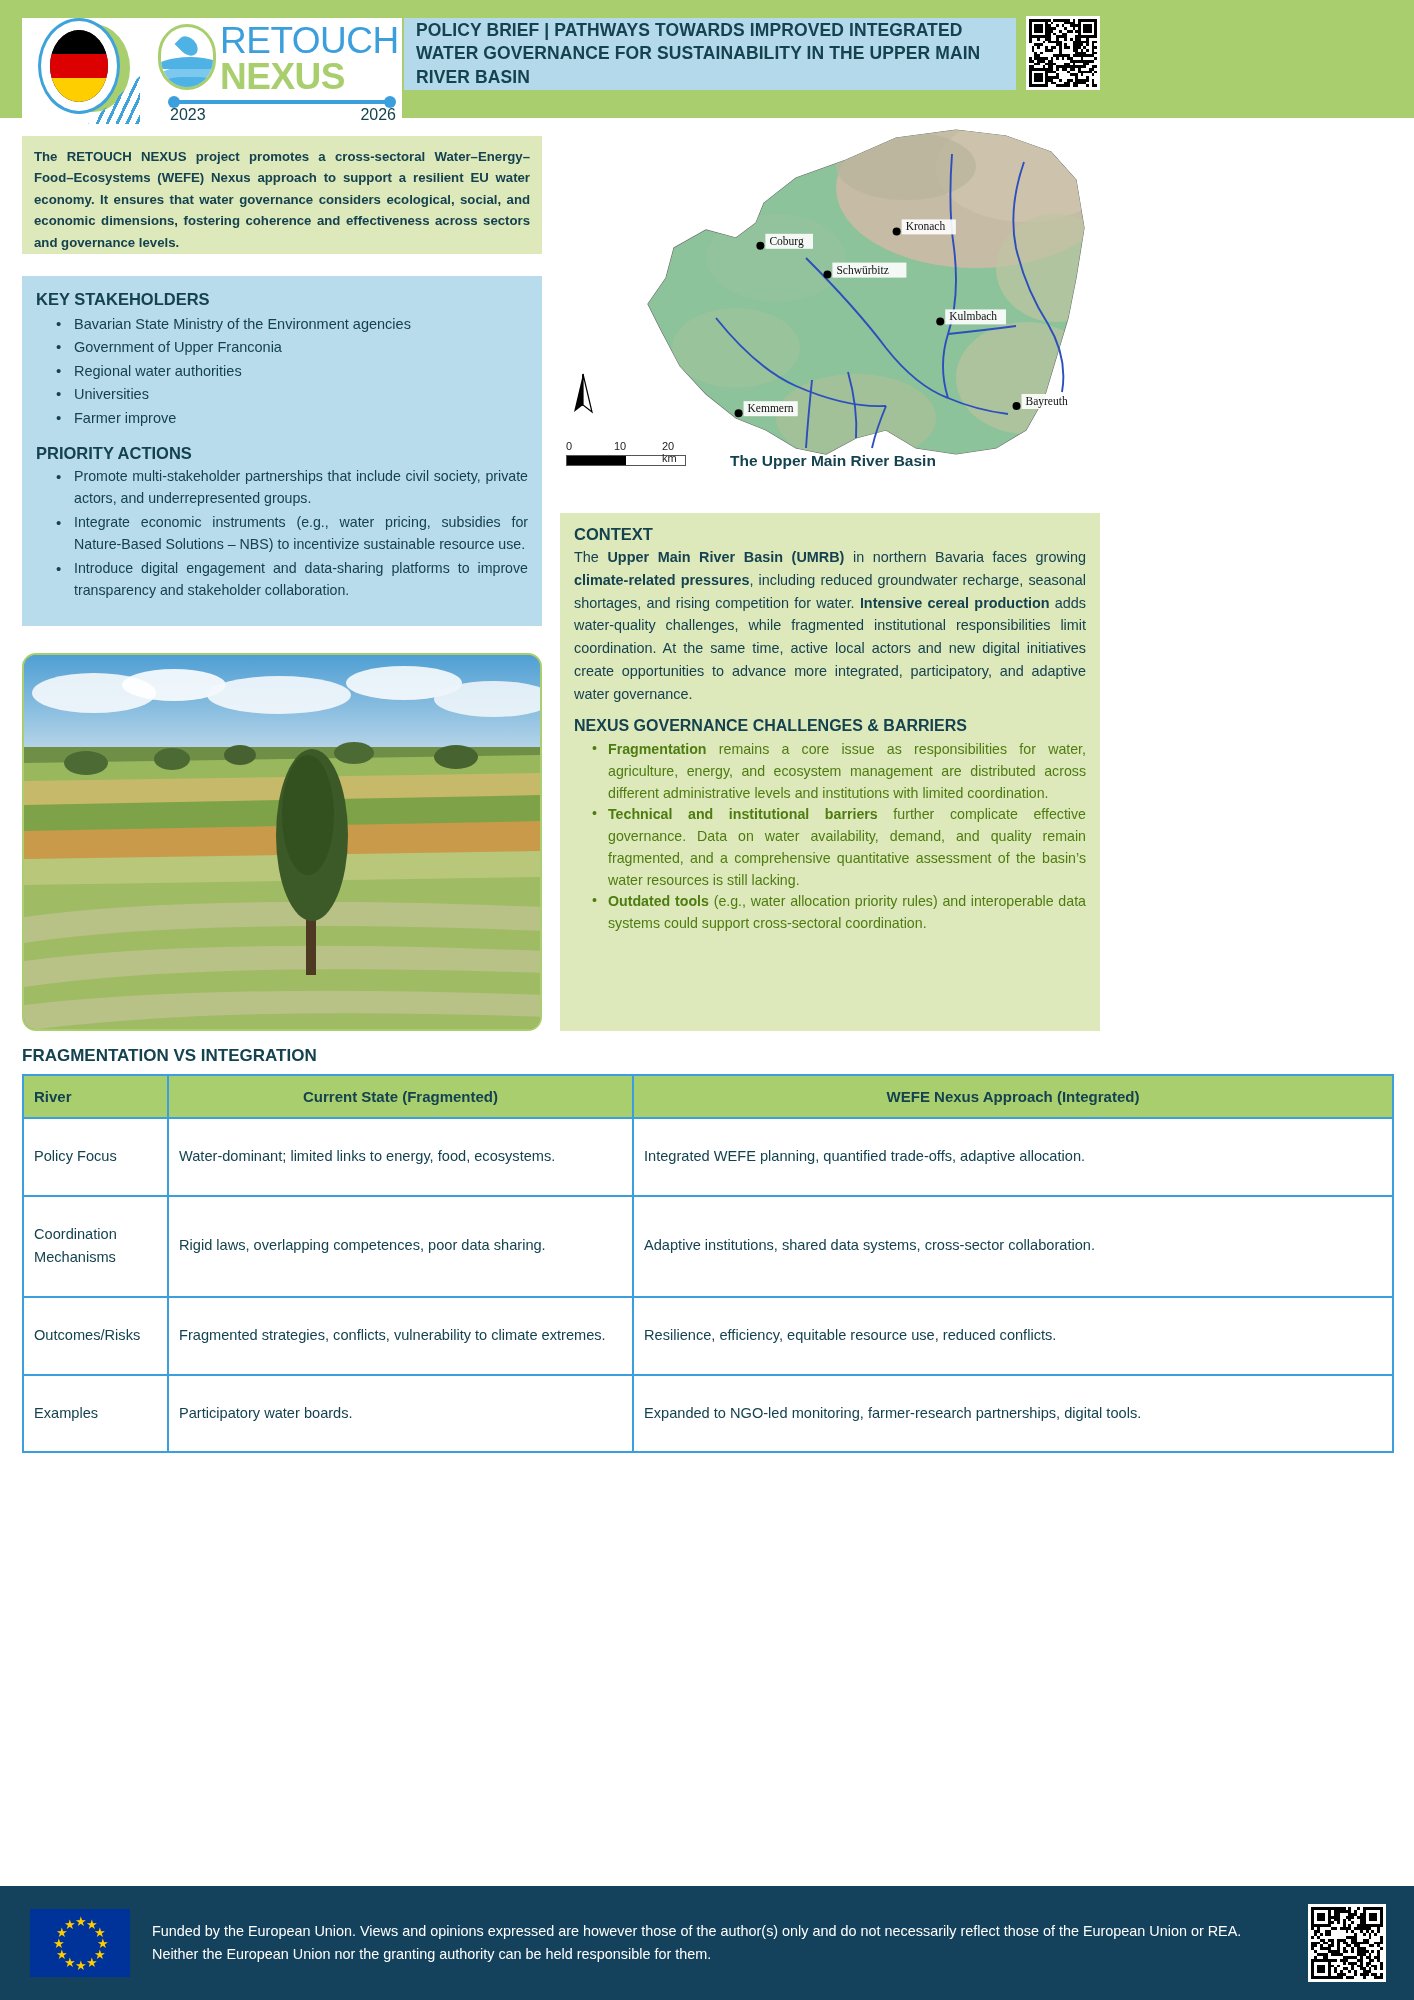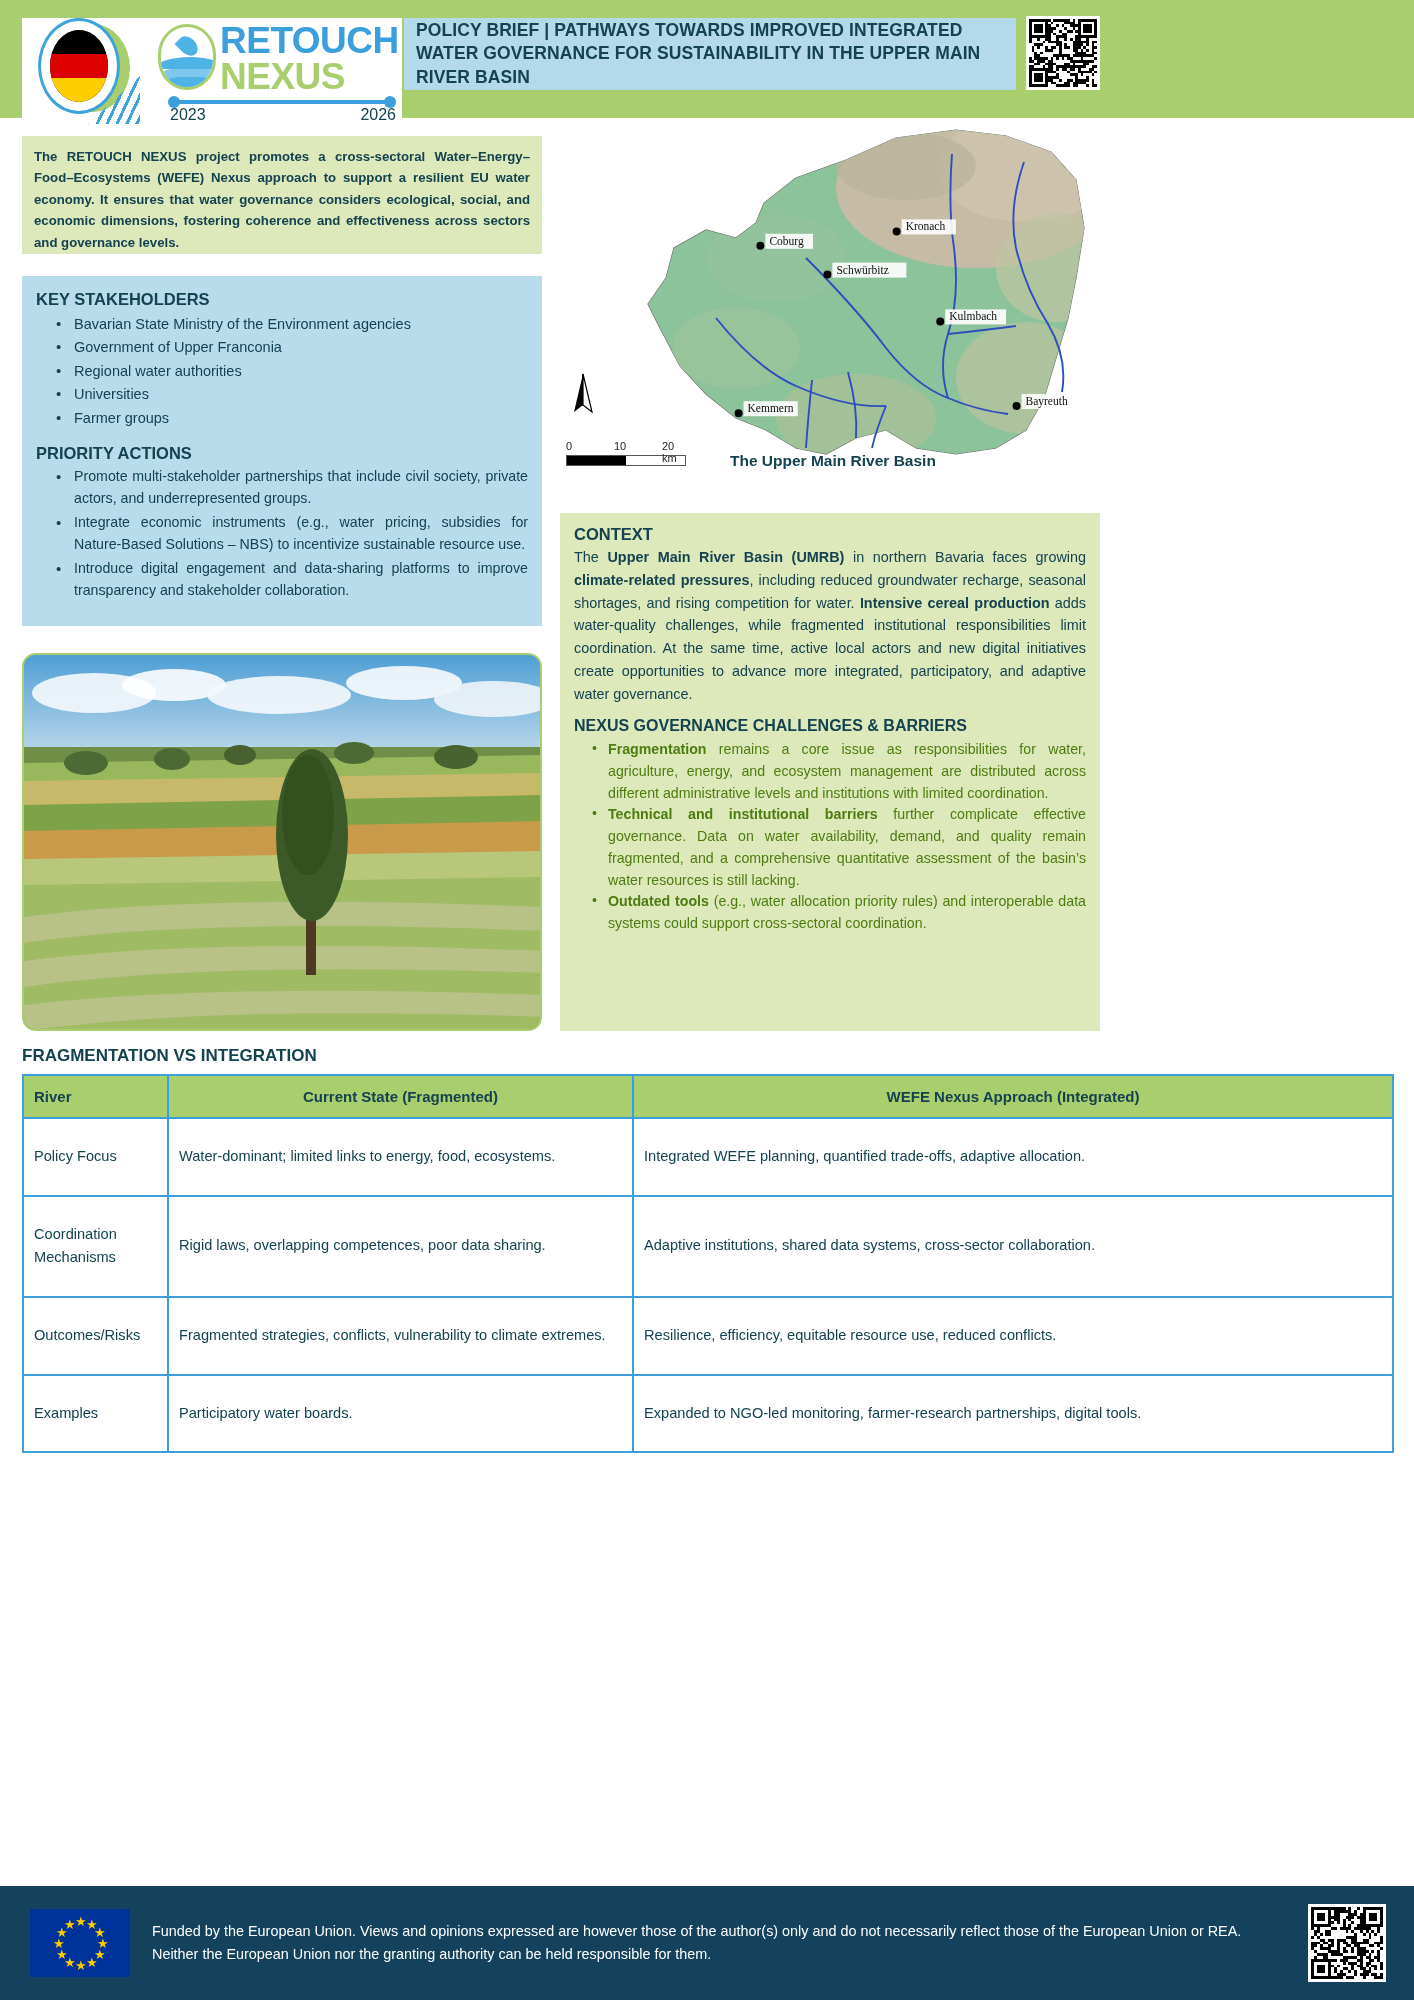--- a/index.html
+++ b/index.html
@@ -106,21 +106,21 @@
     width: 70px; height: 26px; background: #7cc8ee;
     border-radius: 40% 40% 0 0 / 60% 60% 0 0;
   }
   .rn-wave3 {
     position: absolute; left: -6px; top: 50px;
     width: 70px; height: 20px; background: #4eb3e4;
     border-radius: 40% 40% 0 0 / 60% 60% 0 0;
   }
   .rn-word1 {
     position: absolute; left: 62px; top: 2px;
-    font-size: 37px; font-weight: bold; color: #3a9fdc;
+    font-size: 37px; font-weight: normal; color: #3a9fdc;
     letter-spacing: -0.5px; line-height: 1;
   }
   .rn-word2 {
     position: absolute; left: 62px; top: 38px;
     font-size: 37px; font-weight: bold; color: #a9ce6e;
     letter-spacing: -0.5px; line-height: 1;
   }
   .timeline {
     position: absolute; left: 168px; top: 96px; width: 228px; height: 26px;
   }
@@ -1019,21 +1019,21 @@
     <p>The RETOUCH NEXUS project promotes a cross-sectoral Water–Energy–Food–Ecosystems (WEFE) Nexus approach to support a resilient EU water economy. It ensures that water governance considers ecological, social, and economic dimensions, fostering coherence and effectiveness across sectors and governance levels.</p>
   </div>
 
   <div class="stake-box">
     <div class="sec-head">KEY STAKEHOLDERS</div>
     <ul class="stake-list" id="stake-list">
         <li>Bavarian State Ministry of the Environment agencies</li>
         <li>Government of Upper Franconia</li>
         <li>Regional water authorities</li>
         <li>Universities</li>
-        <li>Farmer groups</li>
+        <li>Farmer improve</li>
       </ul>
     <div class="sec-head2">PRIORITY ACTIONS</div>
     <ul class="act-list" id="act-list">
         <li><b>Promote multi-stakeholder partnerships</b> that include civil society, private actors, and underrepresented groups.</li>
         <li><b>Integrate economic instruments</b> (e.g., water pricing, subsidies for Nature-Based Solutions – NBS) to incentivize sustainable resource use.</li>
         <li><b>Introduce digital engagement and data-sharing platforms</b> to improve transparency and stakeholder collaboration.</li>
       </ul>
   </div>
 
   <div class="photo">

